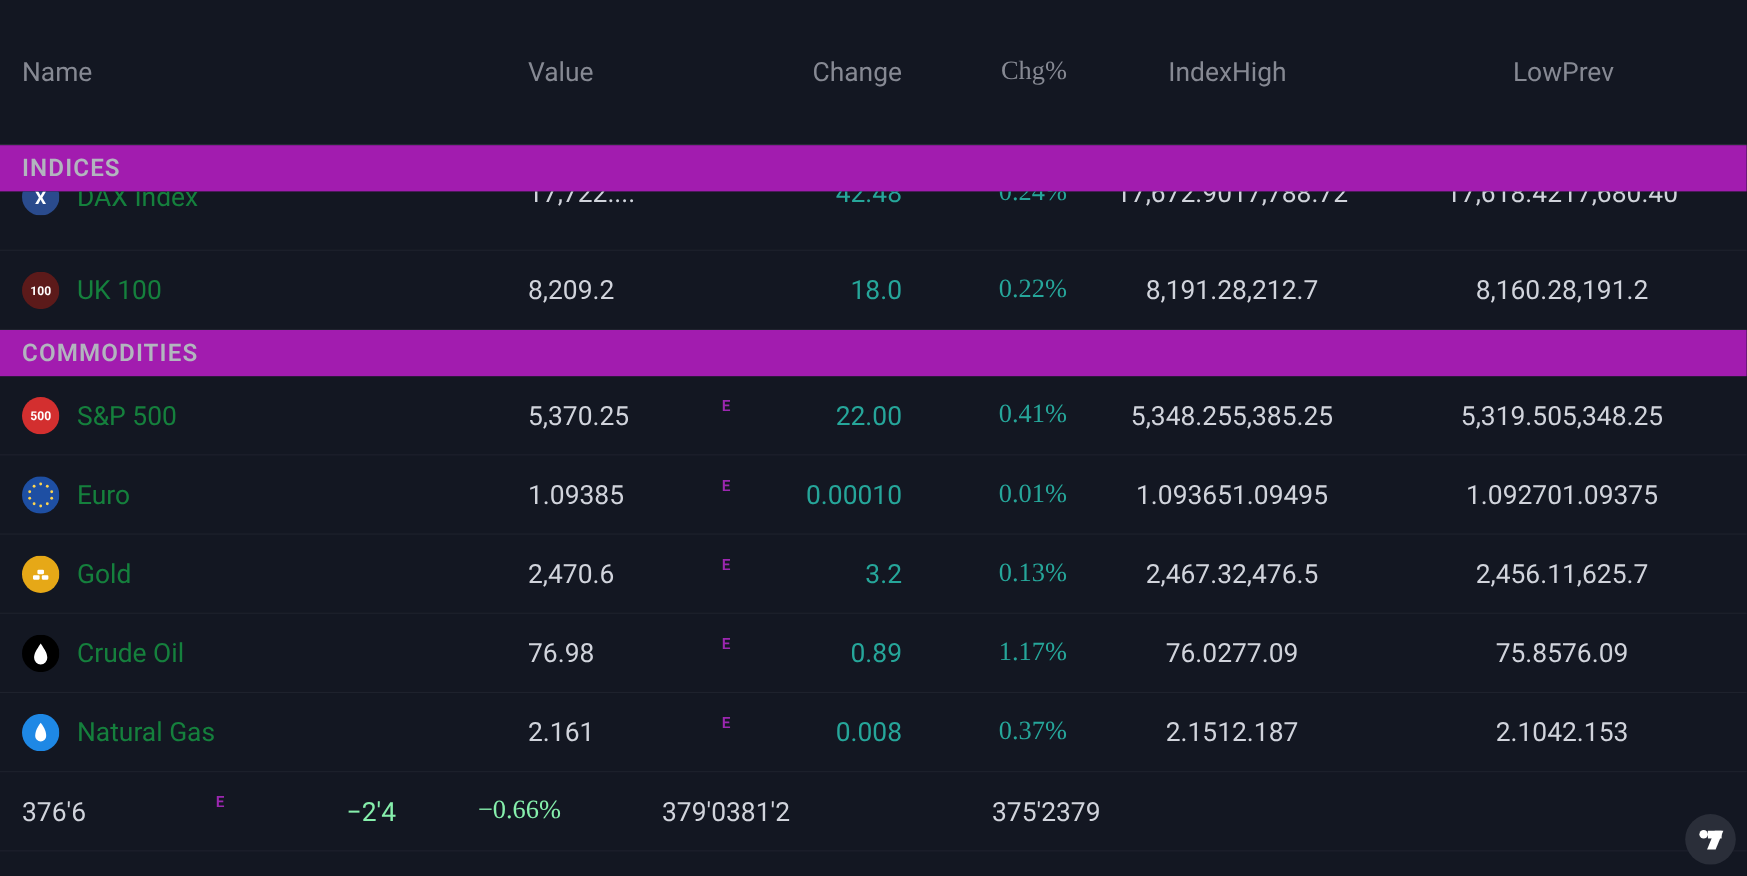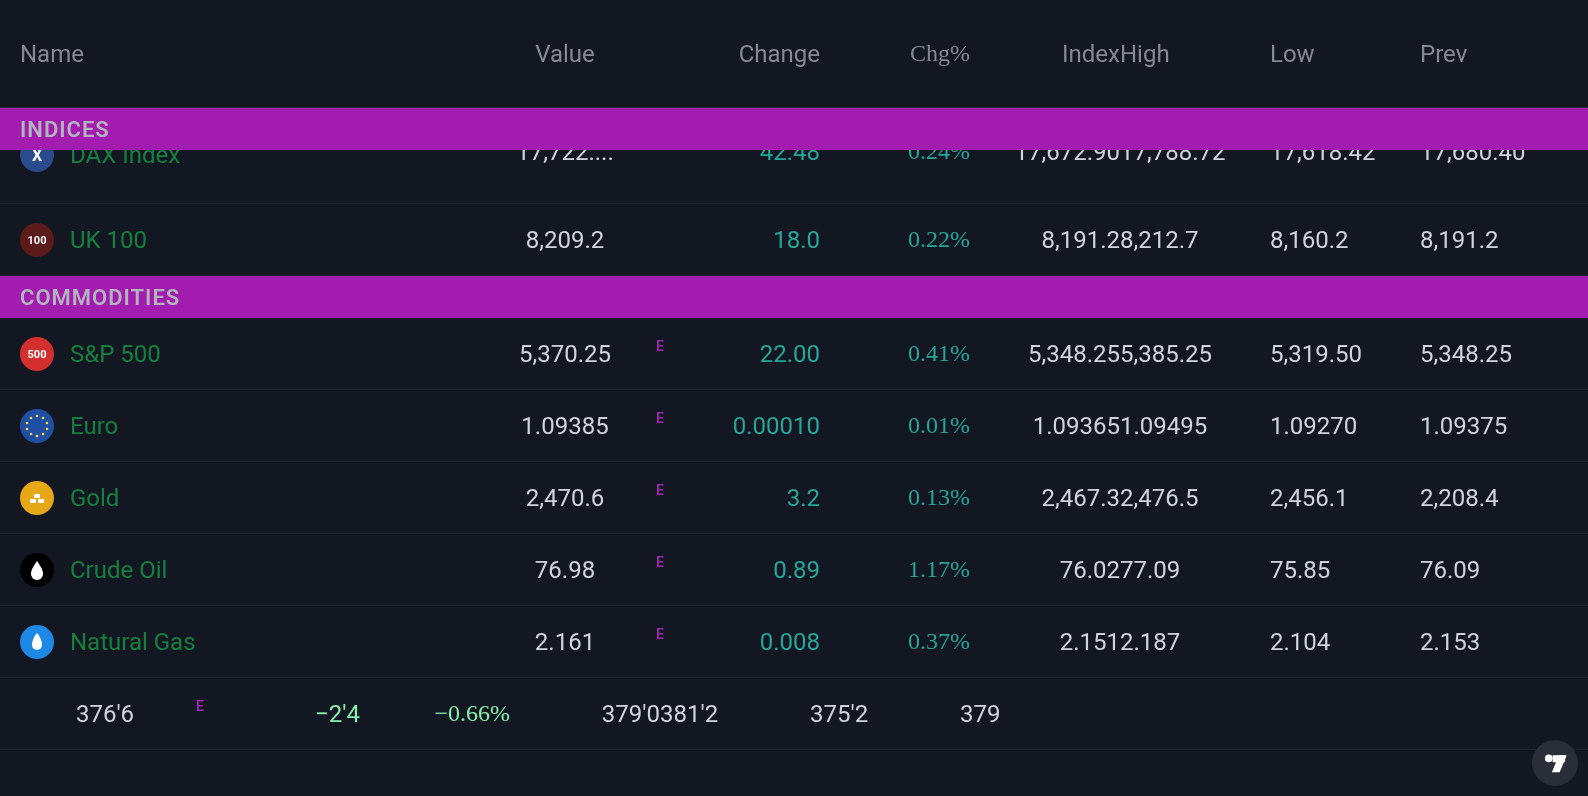--- a/index.html
+++ b/index.html
@@ -9,32 +9,32 @@
     font-family: -apple-system, BlinkMacSystemFont, "Segoe UI", Roboto, Helvetica, Arial, sans-serif;
     font-size: 24px;
     width: 1588px;
     height: 796px;
     overflow: hidden;
     position: relative;
   }
   .header {
     display: flex;
     align-items: center;
-    height: 108px;
+    height: 132px;
     padding: 0 20px;
     border-bottom: 1px solid #2a2e39;
     color: #868993;
   }
   .col-name { flex: 0 0 460px; }
-  .col-value { flex: 0 0 170px; text-align: center; }
+  .col-value { flex: 0 0 170px; text-align: left; }
   .col-change { flex: 0 0 170px; text-align: right; }
   .col-chg { flex: 0 0 150px; text-align: right; font-family: Liberation Serif, serif; }
   .col-open { flex: 0 0 150px; text-align: right; }
   .col-high { flex: 0 0 150px; }
-  .col-low { flex: 0 0 150px; }
+  .col-low { flex: 0 0 150px; text-align: right; }
   .col-prev { flex: 0 0 148px; }
   .section-bar {
     height: 42px;
     background: #a21caf;
     display: flex;
     align-items: center;
     padding: 0 20px;
     font-weight: 600;
     letter-spacing: 1px;
     color: #b2b5be;
@@ -218,21 +218,21 @@
           </svg>
         </span>
         <span class="name-text">Gold</span>
       </div>
       <div class="col-value value-wrap"><span>2,470.6</span><span class="badge">E</span></div>
       <div class="col-change positive">3.2</div>
       <div class="col-chg positive">0.13%</div>
       <div class="col-open">2,467.3</div>
       <div class="col-high">2,476.5</div>
       <div class="col-low">2,456.1</div>
-      <div class="col-prev">2,208.4</div>
+      <div class="col-prev">1,625.7</div>
     </div>
     <div class="row">
       <div class="name-cell">
         <span class="icon">
           <svg viewBox="0 0 34 34">
             <circle cx="17" cy="17" r="17" fill="#000"></circle>
             <path d="M17 8 C13 14 11 17 11 21 a6 6 0 0 0 12 0 c0-4-2-7-6-13z" fill="#fff"></path>
           </svg>
         </span>
         <span class="name-text">Crude Oil</span>

